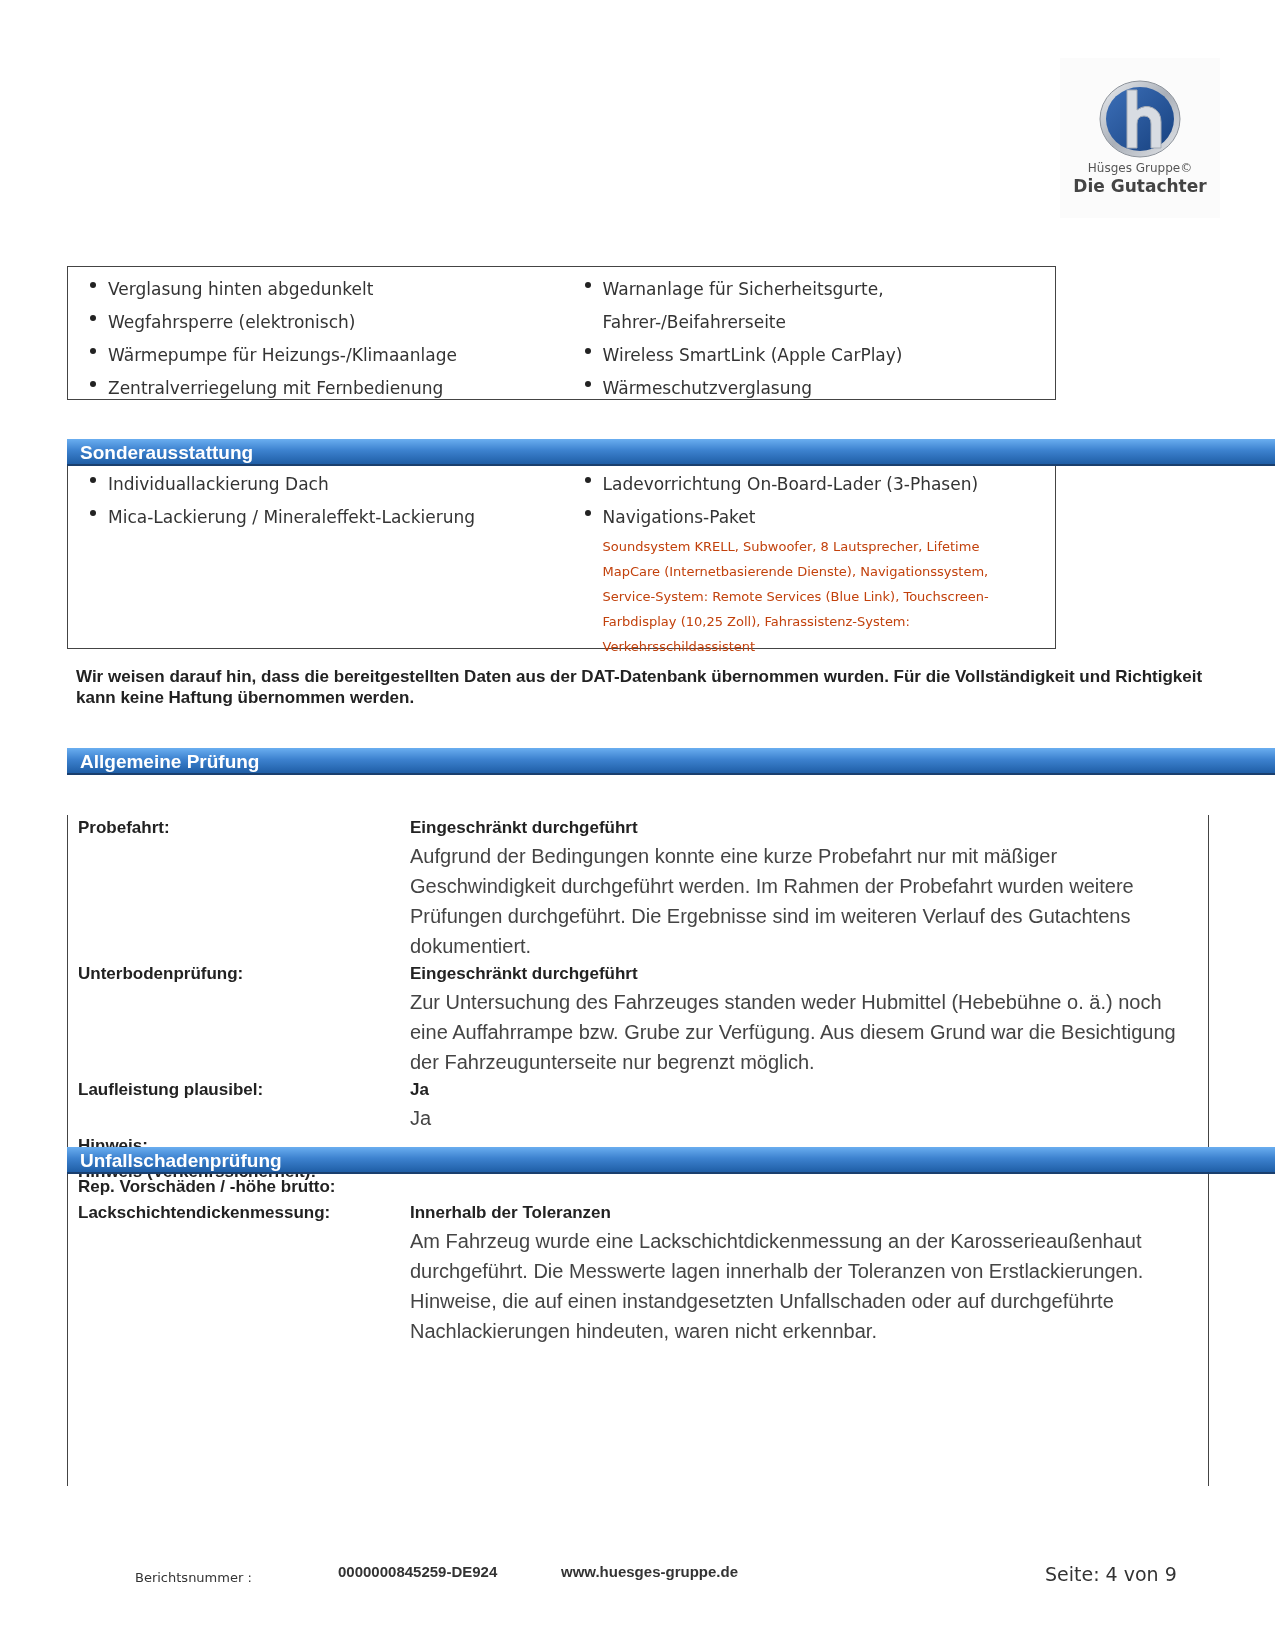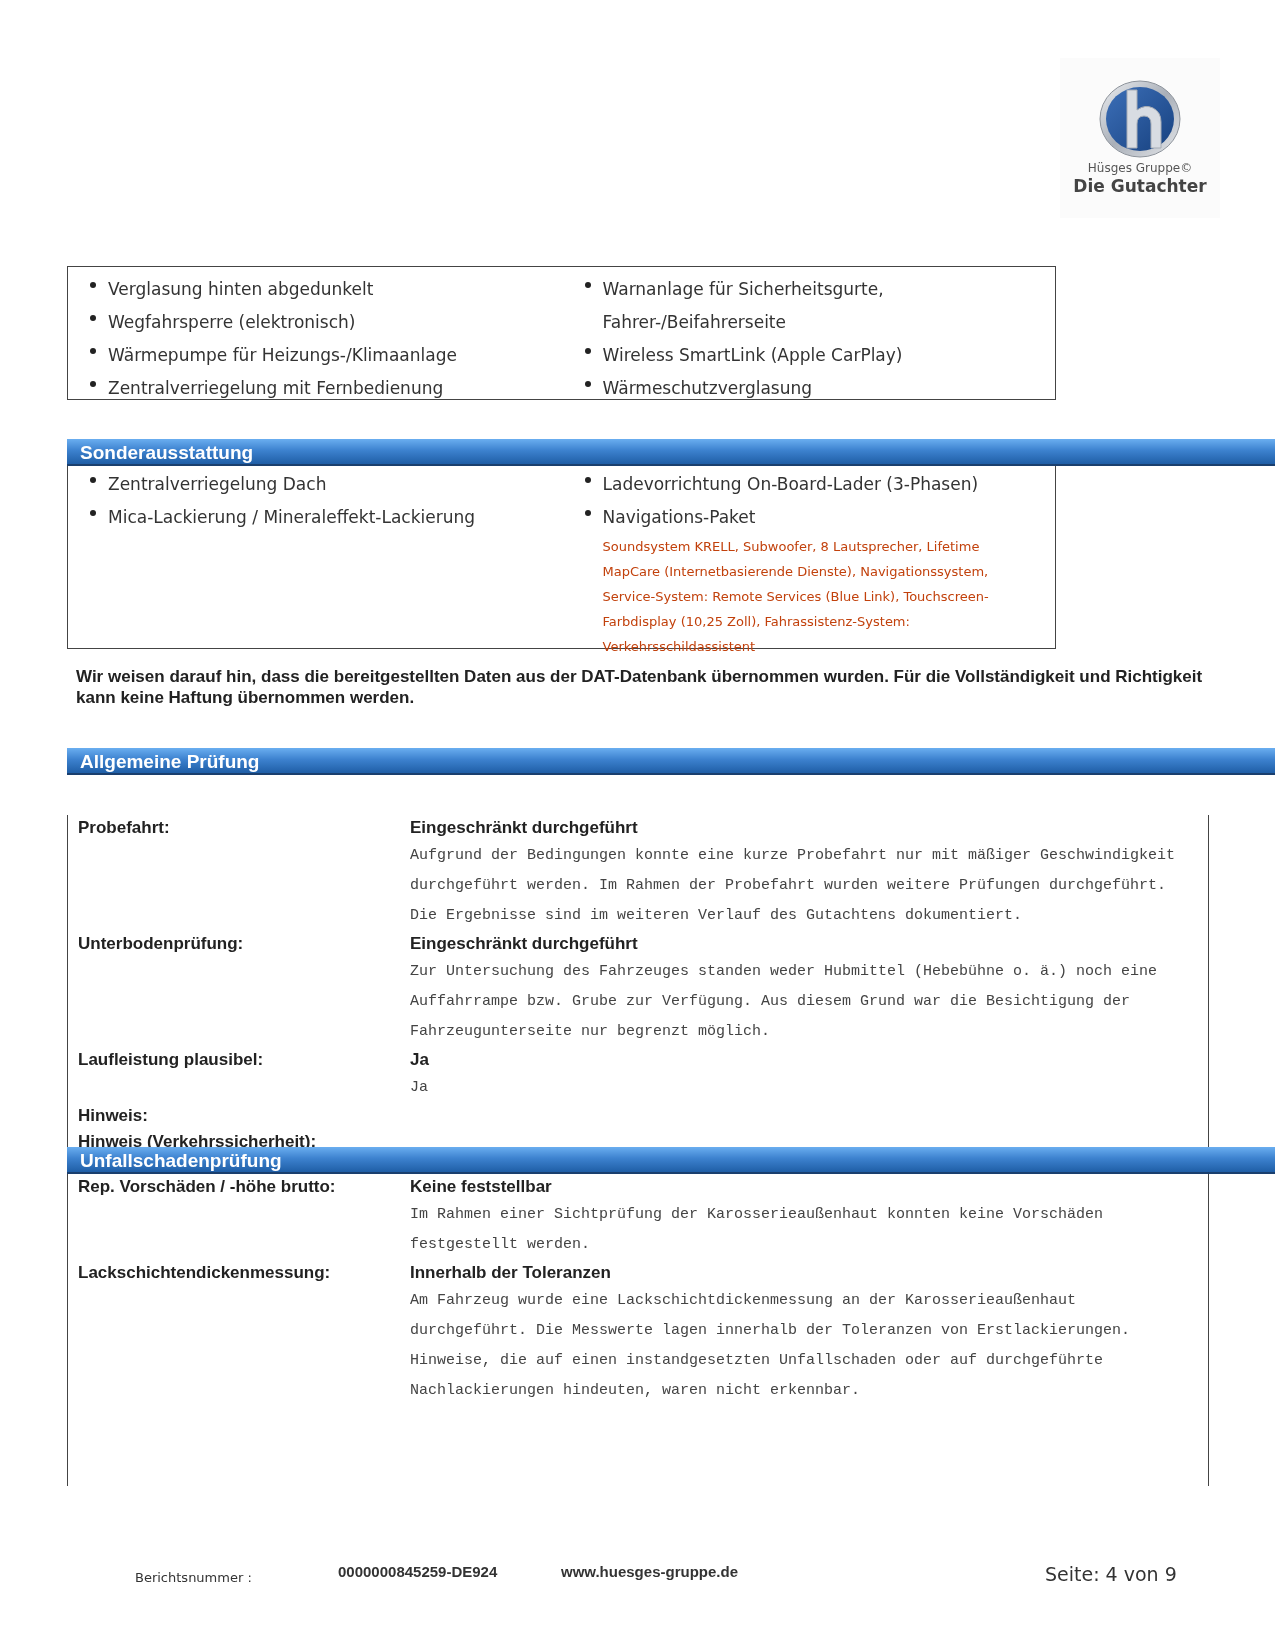--- a/index.html
+++ b/index.html
@@ -28,21 +28,21 @@
          border-bottom: 2px solid #1a3f6e; }
   .hdr span { position: absolute; left: 13px; top: 3px; font-family: "Liberation Sans", sans-serif; font-weight: bold; font-size: 19px; color: #fff; }
 
   .note { position: absolute; left: 76px; top: 666px; width: 1130px; font-family: "Liberation Sans", sans-serif; font-weight: bold; font-size: 17px; color: #222; line-height: 21px; }
 
   .tbl { position: absolute; left: 67px; width: 1142px; border: 1px solid #444; border-top: none; box-sizing: border-box; }
   .row { display: flex; }
   .lbl { width: 342px; padding-left: 10px; box-sizing: border-box; font-family: "Liberation Sans", sans-serif; font-weight: bold; font-size: 17px; color: #222; line-height: 26px; }
   .val { flex: 1; padding-right: 20px; }
   .val .v1 { font-family: "Liberation Sans", sans-serif; font-weight: bold; font-size: 17px; color: #222; line-height: 26px; }
-  .val .v2 { font-family: Liberation Mono, monospace; font-size: 15px; color: #444; line-height: 30px; }
+  .val .v2 { font-family: Liberation Sans, sans-serif; font-size: 20px; color: #444; line-height: 30px; }
   .tbl.open { border-bottom: none; }
 
   .footer { position: absolute; top: 1563px; font-size: 14px; color: #333; }
 </style>
 </head>
 <body>
 
 <div class="logo">
   <svg width="82" height="82" viewBox="0 0 82 82">
     <defs>
@@ -79,21 +79,21 @@
     </div>
   </div>
 </div>
 
 <div class="hdr" style="top:439px;">
   <span>Sonderausstattung</span>
 </div>
 <div class="box" style="top:466px; height:183px; border-top:none; padding-top:2px;">
   <div class="cols">
     <div class="col left">
-      <div class="bullet"><span class="dot"></span><span>Zentralverriegelung Dach</span></div>
+      <div class="bullet"><span class="dot"></span><span>Individuallackierung Dach</span></div>
       <div class="bullet"><span class="dot"></span><span>Mica-Lackierung / Mineraleffekt-Lackierung</span></div>
     </div>
     <div class="col right">
       <div class="bullet"><span class="dot"></span><span>Ladevorrichtung On-Board-Lader (3-Phasen)</span></div>
       <div class="bullet"><span class="dot"></span><span>Navigations-Paket</span></div>
       <div class="sub">Soundsystem KRELL, Subwoofer, 8 Lautsprecher, Lifetime MapCare (Internetbasierende Dienste), Navigationssystem, Service-System: Remote Services (Blue Link), Touchscreen-Farbdisplay (10,25 Zoll), Fahrassistenz-System: Verkehrsschildassistent</div>
     </div>
   </div>
 </div>
 
@@ -137,24 +137,20 @@
       </div>
   </div>
 </div>
 
 <div class="hdr" style="top:1147px;">
   <span>Unfallschadenprüfung</span>
 </div>
 <div class="tbl open" style="top:1174px; height:312px;">
   <div class="row">
     <div class="lbl">Rep. Vorschäden / -höhe brutto:</div>
-    <div class="val">
-      <div class="v1">Keine feststellbar</div>
-      <div class="v2">Im Rahmen einer Sichtprüfung der Karosserieaußenhaut konnten keine Vorschäden festgestellt werden.</div>
-    </div>
   </div>
   <div class="row">
     <div class="lbl">Lackschichtendickenmessung:</div>
     <div class="val">
       <div class="v1">Innerhalb der Toleranzen</div>
       <div class="v2">Am Fahrzeug wurde eine Lackschichtdickenmessung an der Karosserieaußenhaut durchgeführt. Die Messwerte lagen innerhalb der Toleranzen von Erstlackierungen. Hinweise, die auf einen instandgesetzten Unfallschaden oder auf durchgeführte Nachlackierungen hindeuten, waren nicht erkennbar.</div>
     </div>
   </div>
 </div>
 

